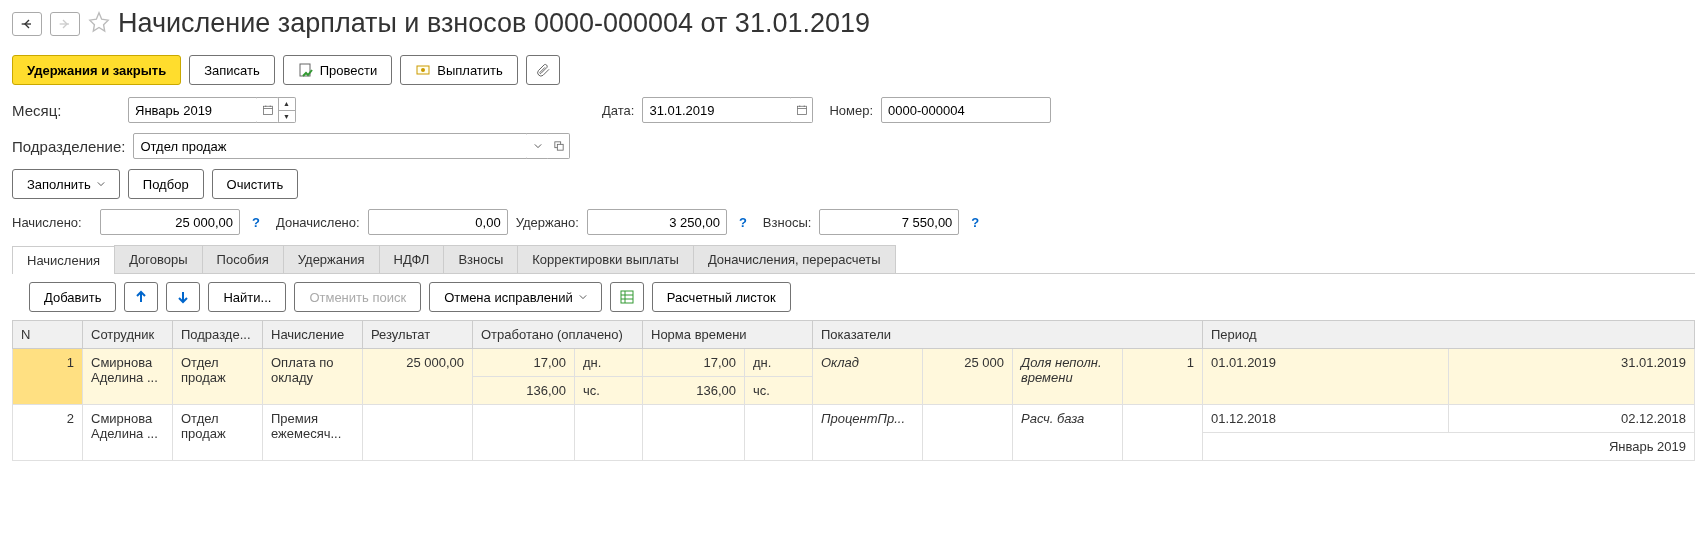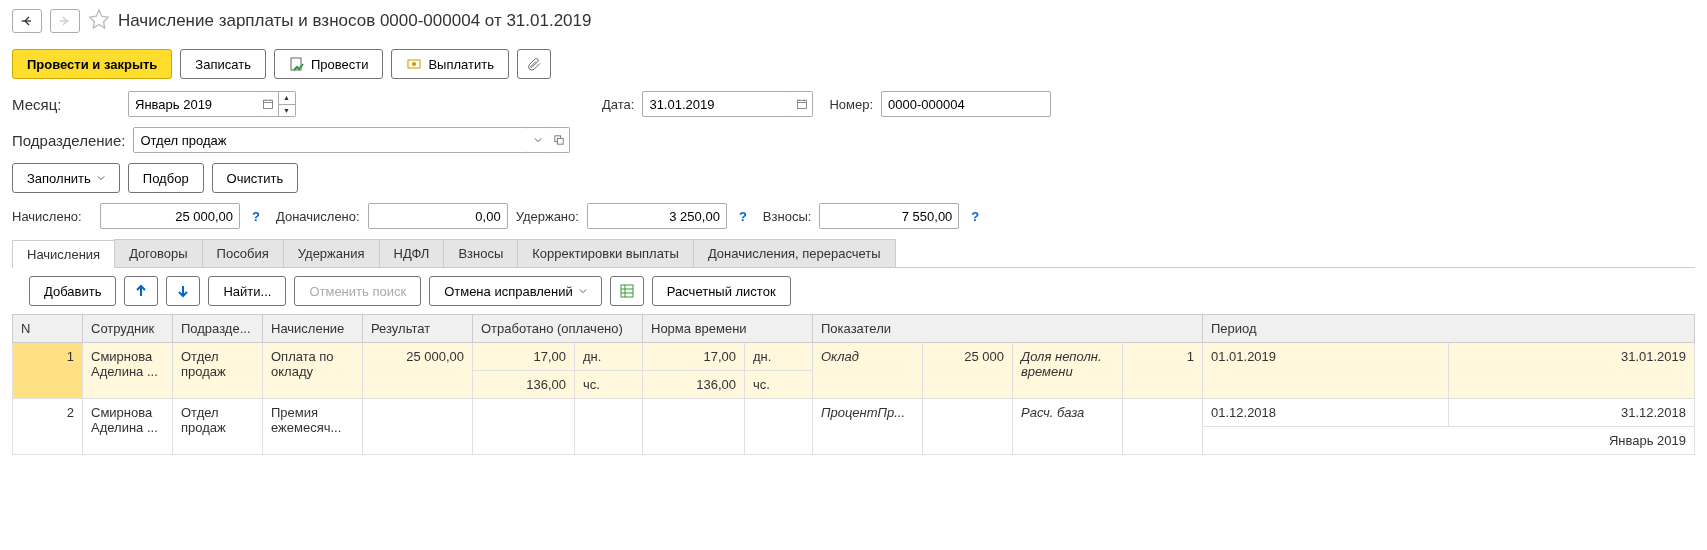--- a/index.html
+++ b/index.html
@@ -1,20 +1,20 @@
 <!DOCTYPE html>
 <html><head>
 <meta charset="utf-8">
 <style>
 * { box-sizing: border-box; margin: 0; padding: 0; }
 body { font-family: Arial, sans-serif; font-size: 13px; color: #333; background: #fff; padding: 8px 12px; }
 .header-row { display: flex; align-items: center; gap: 8px; margin-bottom: 16px; }
 .nav-btn { width: 30px; height: 24px; border: 1px solid #aaa; border-radius: 3px; background: #fff; display: flex; align-items: center; justify-content: center; cursor: pointer; }
 .star-icon svg { width: 22px; height: 22px; stroke: #bbb; fill: none; stroke-width: 1.5; }
-.page-title { font-size: 17px; color: #333; font-weight: normal; }
+.page-title { font-size: 27px; color: #333; font-weight: normal; }
 .toolbar { display: flex; gap: 8px; margin-bottom: 12px; }
 .btn { border: 1px solid #737373; border-radius: 3px; background: #fff; padding: 6px 14px; cursor: pointer; font-size: 13px; display: flex; align-items: center; gap: 6px; height: 30px; }
 .btn-primary { background: #ffdd2d; border: 1px solid #c9a800; font-weight: bold; }
 .btn-icon-only { width: 34px; padding: 0; justify-content: center; }
 .form-row { display: flex; align-items: center; gap: 8px; margin-bottom: 10px; }
 .form-label { min-width: 108px; font-size: 15px; }
 .input { border: 1px solid #aaa; border-radius: 2px; padding: 4px 6px; font-size: 13px; height: 26px; }
 .input-month { width: 130px; }
 .input-date { width: 150px; }
 .input-num { width: 140px; text-align: right; }
@@ -61,21 +61,21 @@
   </button>
   <span class="star-icon">
     <svg viewBox="0 0 24 24">
         <path d="M12 2l2.9 6.9L22 10l-5 4.9 1.2 7.1L12 18l-6.2 4 1.2-7.1L2 10l7.1-1.1L12 2z"></path>
       </svg>
   </span>
   <h1 class="page-title">Начисление зарплаты и взносов 0000-000004 от 31.01.2019</h1>
 </div>
 
 <div class="toolbar">
-  <button class="btn btn-primary">Провести и закрыть</button>
+  <button class="btn btn-primary">Удержания и закрыть</button>
   <button class="btn">Записать</button>
   <button class="btn">
     <svg class="icon-svg" viewBox="0 0 16 16">
         <rect x="2" y="2" width="10" height="12" fill="#fff" stroke="#666"></rect>
         <path d="M5 14l3-3 2 2 4-5" stroke="#393" stroke-width="2" fill="none"></path>
       </svg>
     <span>Провести</span>
   </button>
   <button class="btn">
     <svg class="icon-svg" viewBox="0 0 16 16">
@@ -250,19 +250,19 @@
       <td rowspan="2"></td>
       <td rowspan="2"></td>
         <td rowspan="2"></td>
       <td rowspan="2"></td>
         <td rowspan="2"></td>
       <td rowspan="2" class="italic">ПроцентПр...</td>
       <td rowspan="2"></td>
       <td rowspan="2" class="italic">Расч. база</td>
       <td rowspan="2"></td>
       <td>01.12.2018</td>
-      <td class="num-col">31.12.2018</td>
+      <td class="num-col">02.12.2018</td>
     </tr>
     <tr class="subrow">
       <td colspan="2" class="num-col">Январь 2019</td>
     </tr>
   </tbody>
 </table>
 
 </body></html>

